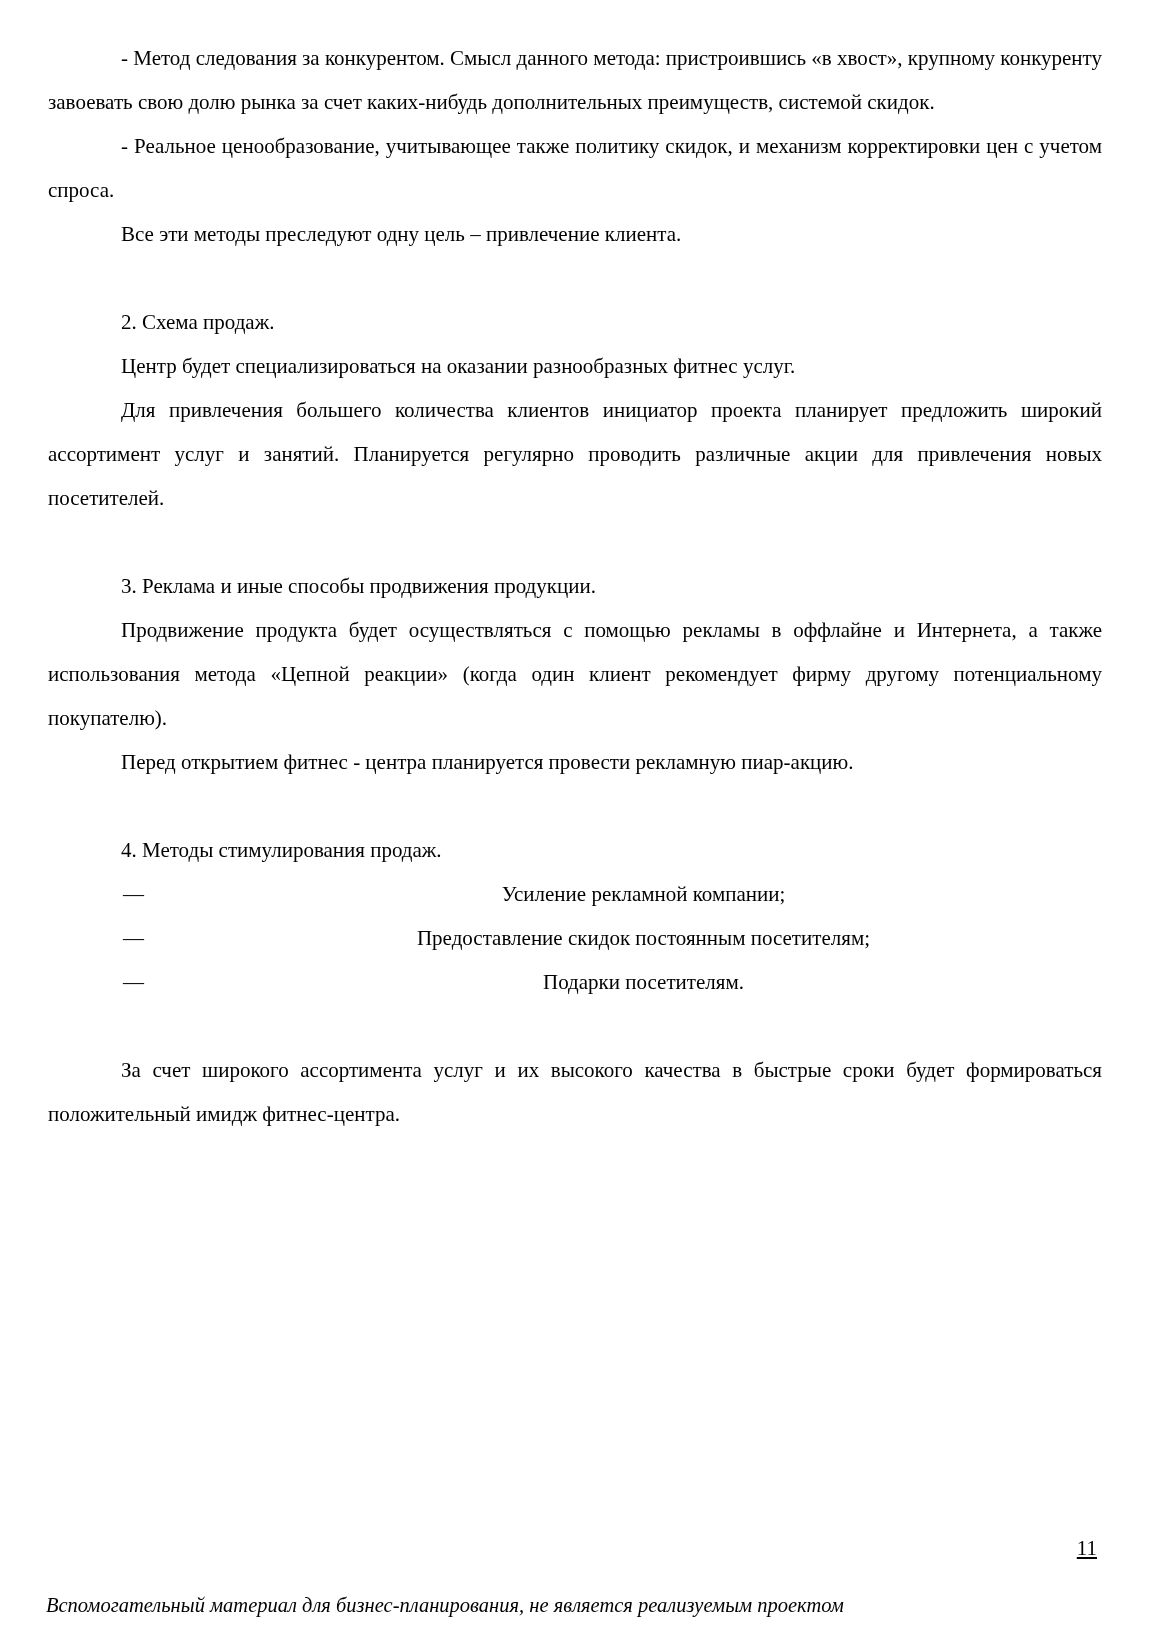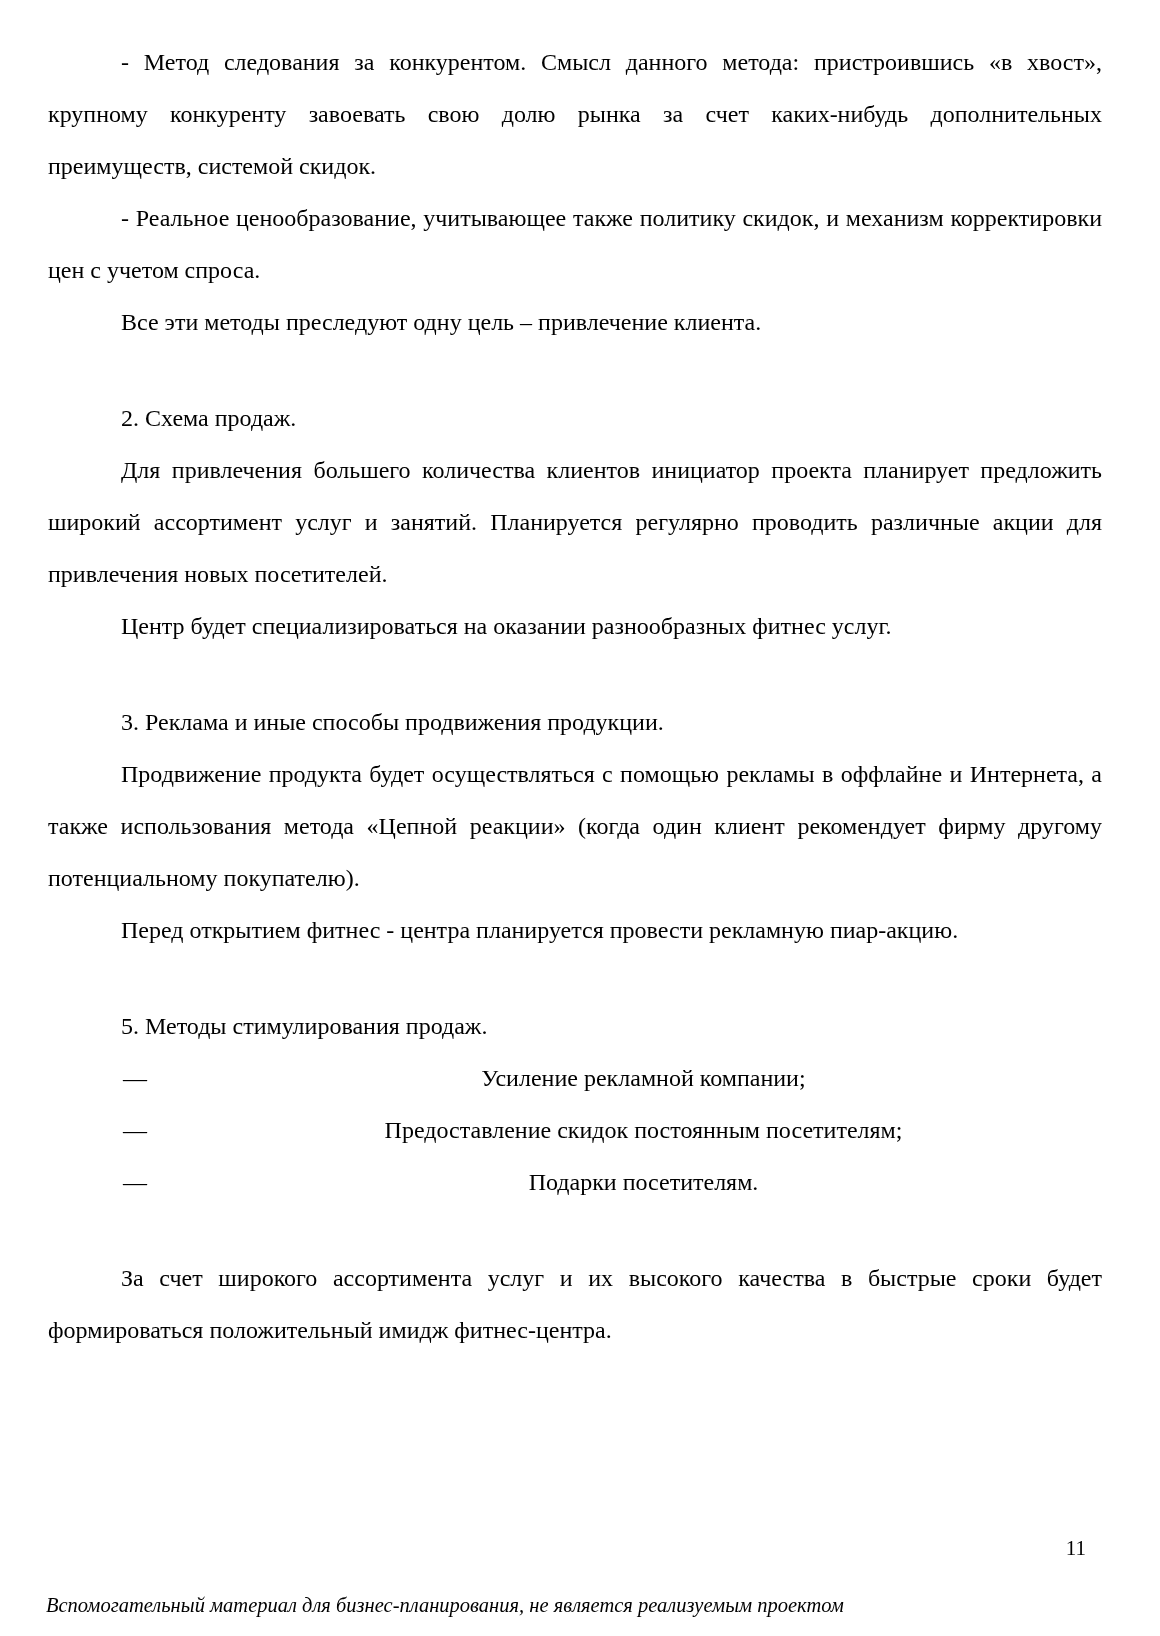--- a/index.html
+++ b/index.html
@@ -12,22 +12,22 @@
     background: #ffffff;
     color: #000000;
     font-family: "Liberation Serif", "DejaVu Serif", serif;
     overflow: hidden;
   }
   .doc-content {
     position: absolute;
     left: 48px;
     top: 36px;
     width: 1054px;
-    font-size: 24px;
-    line-height: 52px;
+    font-size: 21px;
+    line-height: 44px;
     text-align: justify;
   }
   .para {
     margin: 0;
     text-indent: 73px;
   }
   .blank-line {
     height: 44px;
   }
   .list-item {
@@ -39,24 +39,25 @@
     padding-left: 75px;
     text-align: left;
   }
   .list-text {
     flex: 1 1 auto;
     text-align: center;
   }
   .page-number {
     position: absolute;
     top: 1534px;
-    right: 74px;
+    right: 63px;
     font-size: 21px;
     line-height: 28px;
     text-align: right;
+    text-decoration: underline;
   }
   .footer-note {
     position: absolute;
     left: 46px;
     top: 1556px;
     width: 1020px;
     font-size: 20.5px;
     line-height: 28px;
     font-style: italic;
     text-align: left;
@@ -65,28 +66,28 @@
 </style>
 </head>
 <body>
 
 <div class="doc-content">
     <p class="para">- Метод следования за конкурентом. Смысл данного метода: пристроившись «в хвост», крупному конкуренту завоевать свою долю рынка за счет каких-нибудь дополнительных преимуществ, системой скидок.</p>
     <p class="para">- Реальное ценообразование, учитывающее также политику скидок, и механизм корректировки цен с учетом спроса.</p>
     <p class="para">Все эти методы преследуют одну цель – привлечение клиента.</p>
     <div class="blank-line"></div>
     <p class="para">2. Схема продаж.</p>
+    <p class="para">Центр будет специализироваться на оказании разнообразных фитнес услуг.</p>
     <p class="para">Для привлечения большего количества клиентов инициатор проекта планирует предложить широкий ассортимент услуг и занятий. Планируется регулярно проводить различные акции для привлечения новых посетителей.</p>
-    <p class="para">Центр будет специализироваться на оказании разнообразных фитнес услуг.</p>
     <div class="blank-line"></div>
     <p class="para">3. Реклама и иные способы продвижения продукции.</p>
     <p class="para">Продвижение продукта будет осуществляться с помощью рекламы в оффлайне и Интернета, а также использования метода «Цепной реакции» (когда один клиент рекомендует фирму другому потенциальному покупателю).</p>
     <p class="para">Перед открытием фитнес - центра планируется провести рекламную пиар-акцию.</p>
     <div class="blank-line"></div>
-    <p class="para">5. Методы стимулирования продаж.</p>
+    <p class="para">4. Методы стимулирования продаж.</p>
     <div class="list-item">
       <span class="list-dash">—</span>
       <span class="list-text">Усиление рекламной компании;</span>
     </div>
     <div class="list-item">
       <span class="list-dash">—</span>
       <span class="list-text">Предоставление скидок постоянным посетителям;</span>
     </div>
     <div class="list-item">
       <span class="list-dash">—</span>

